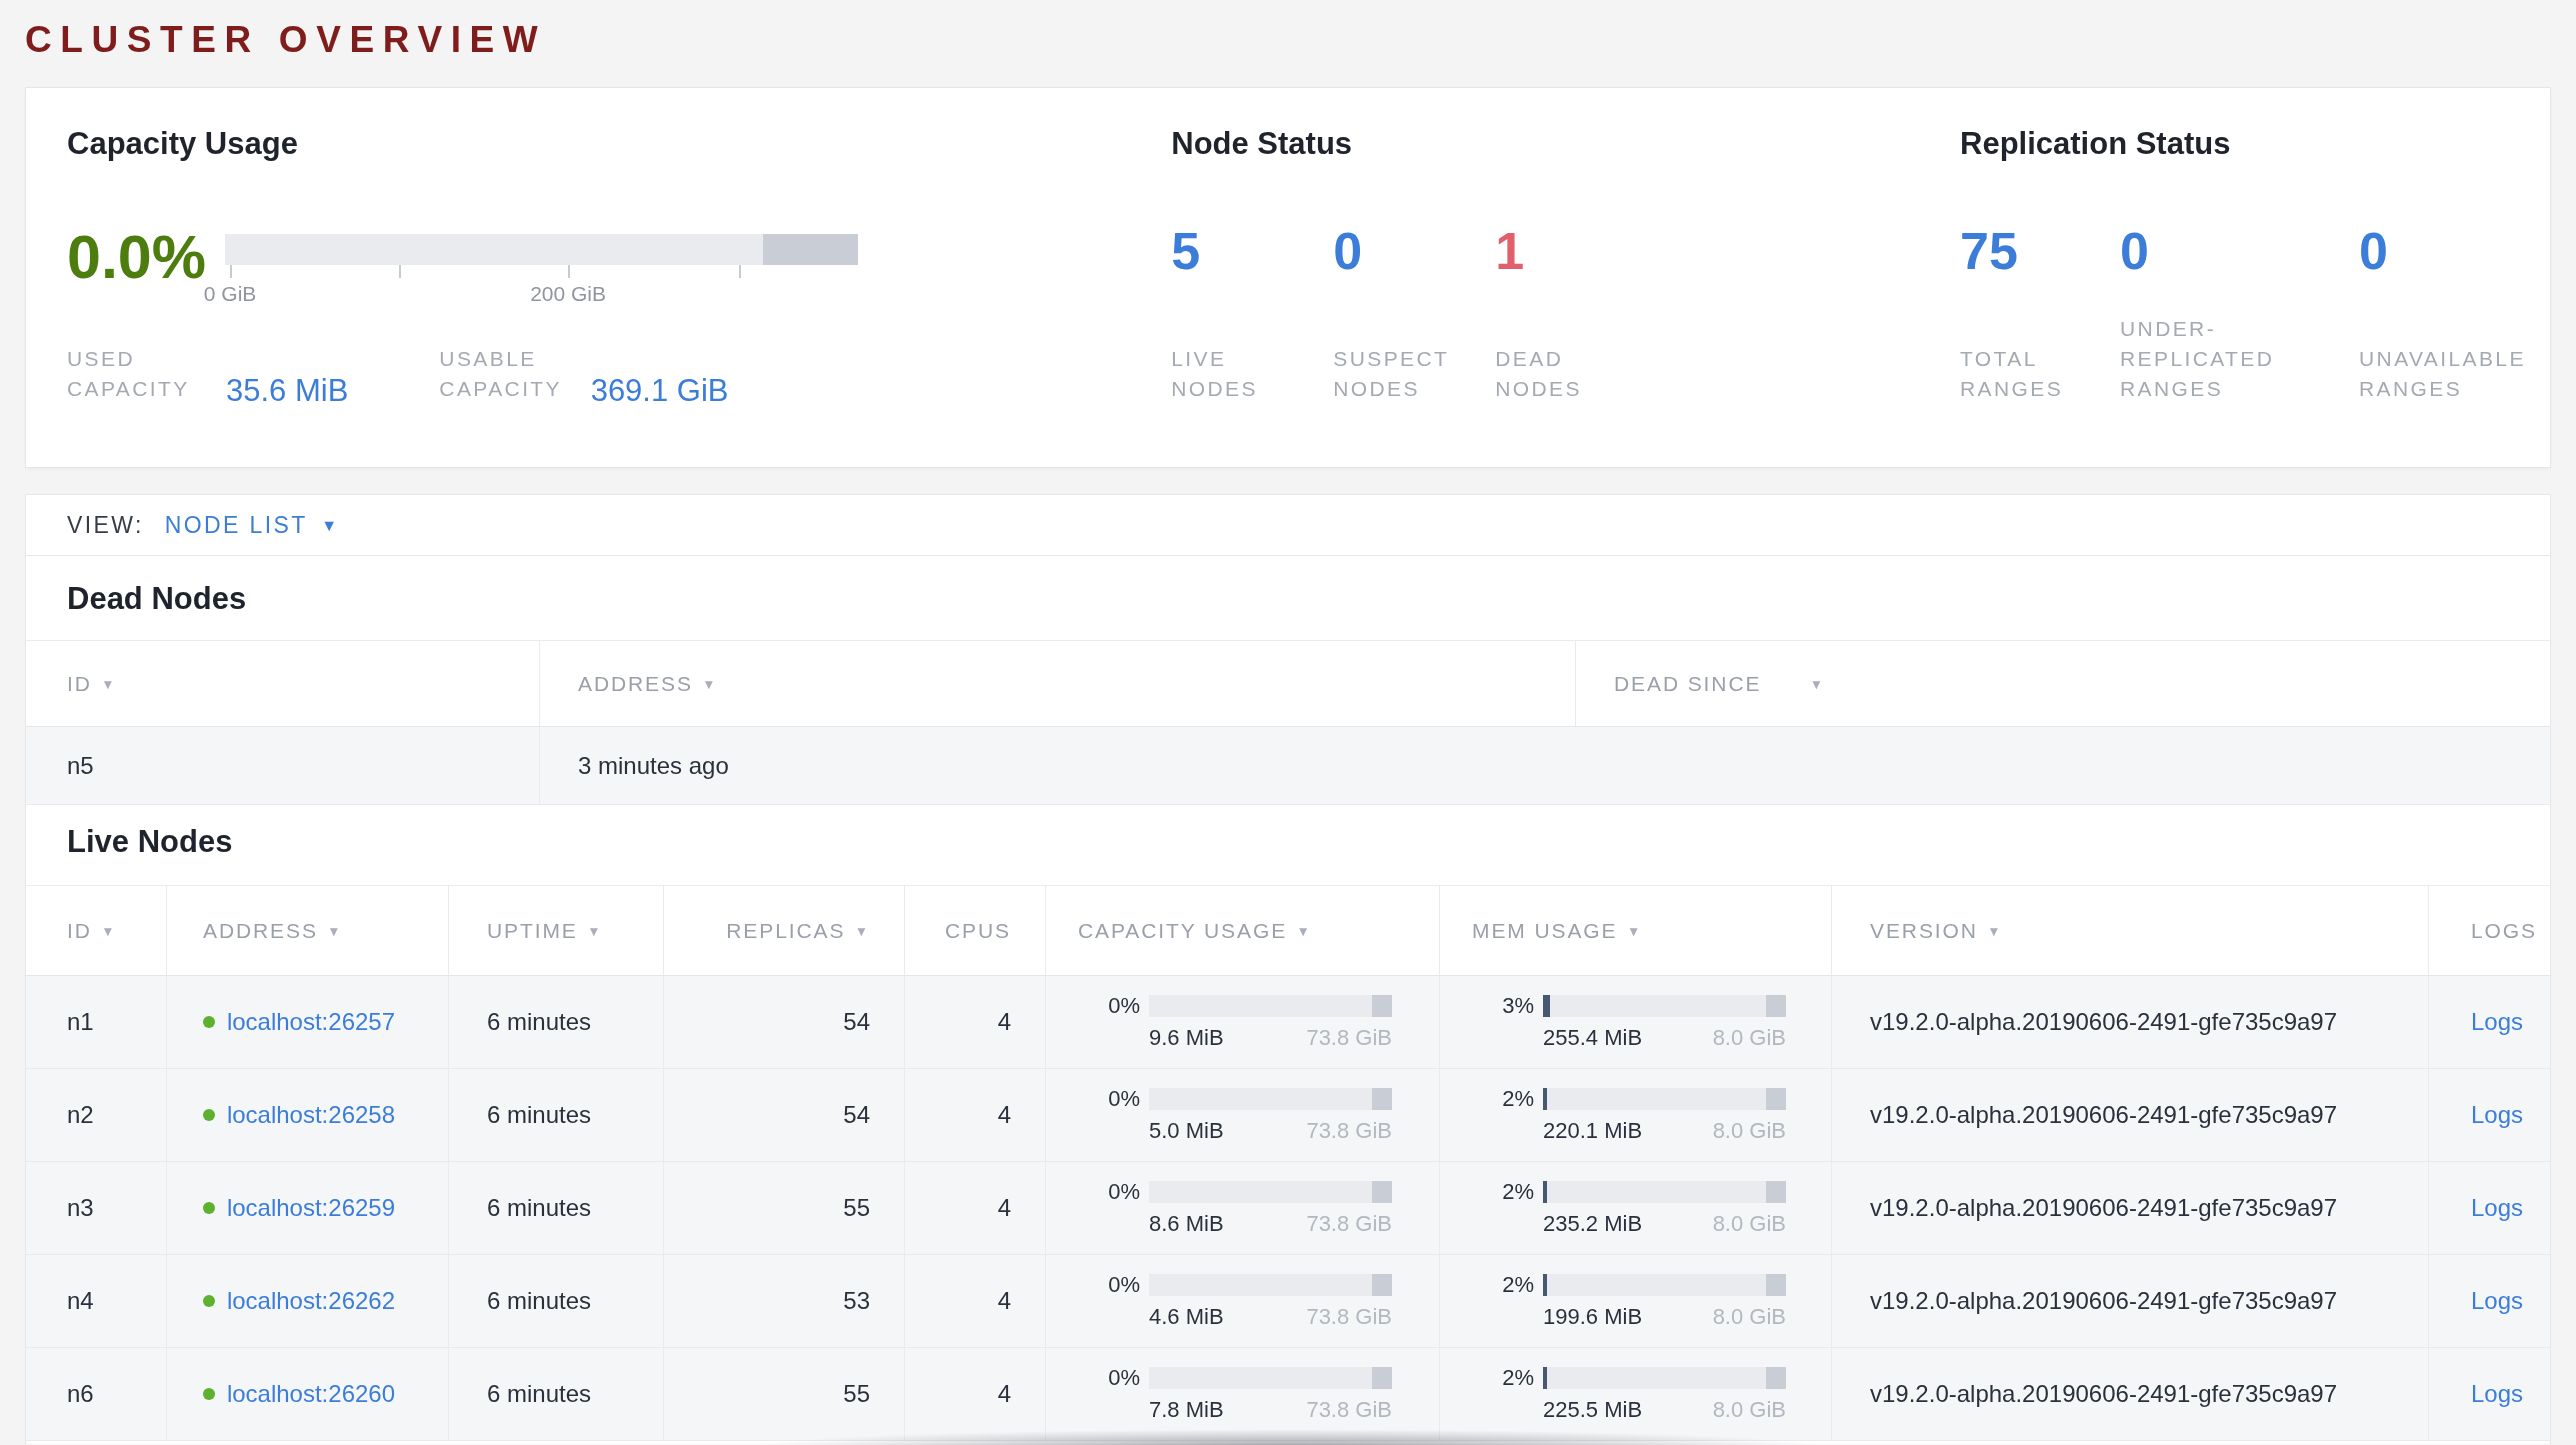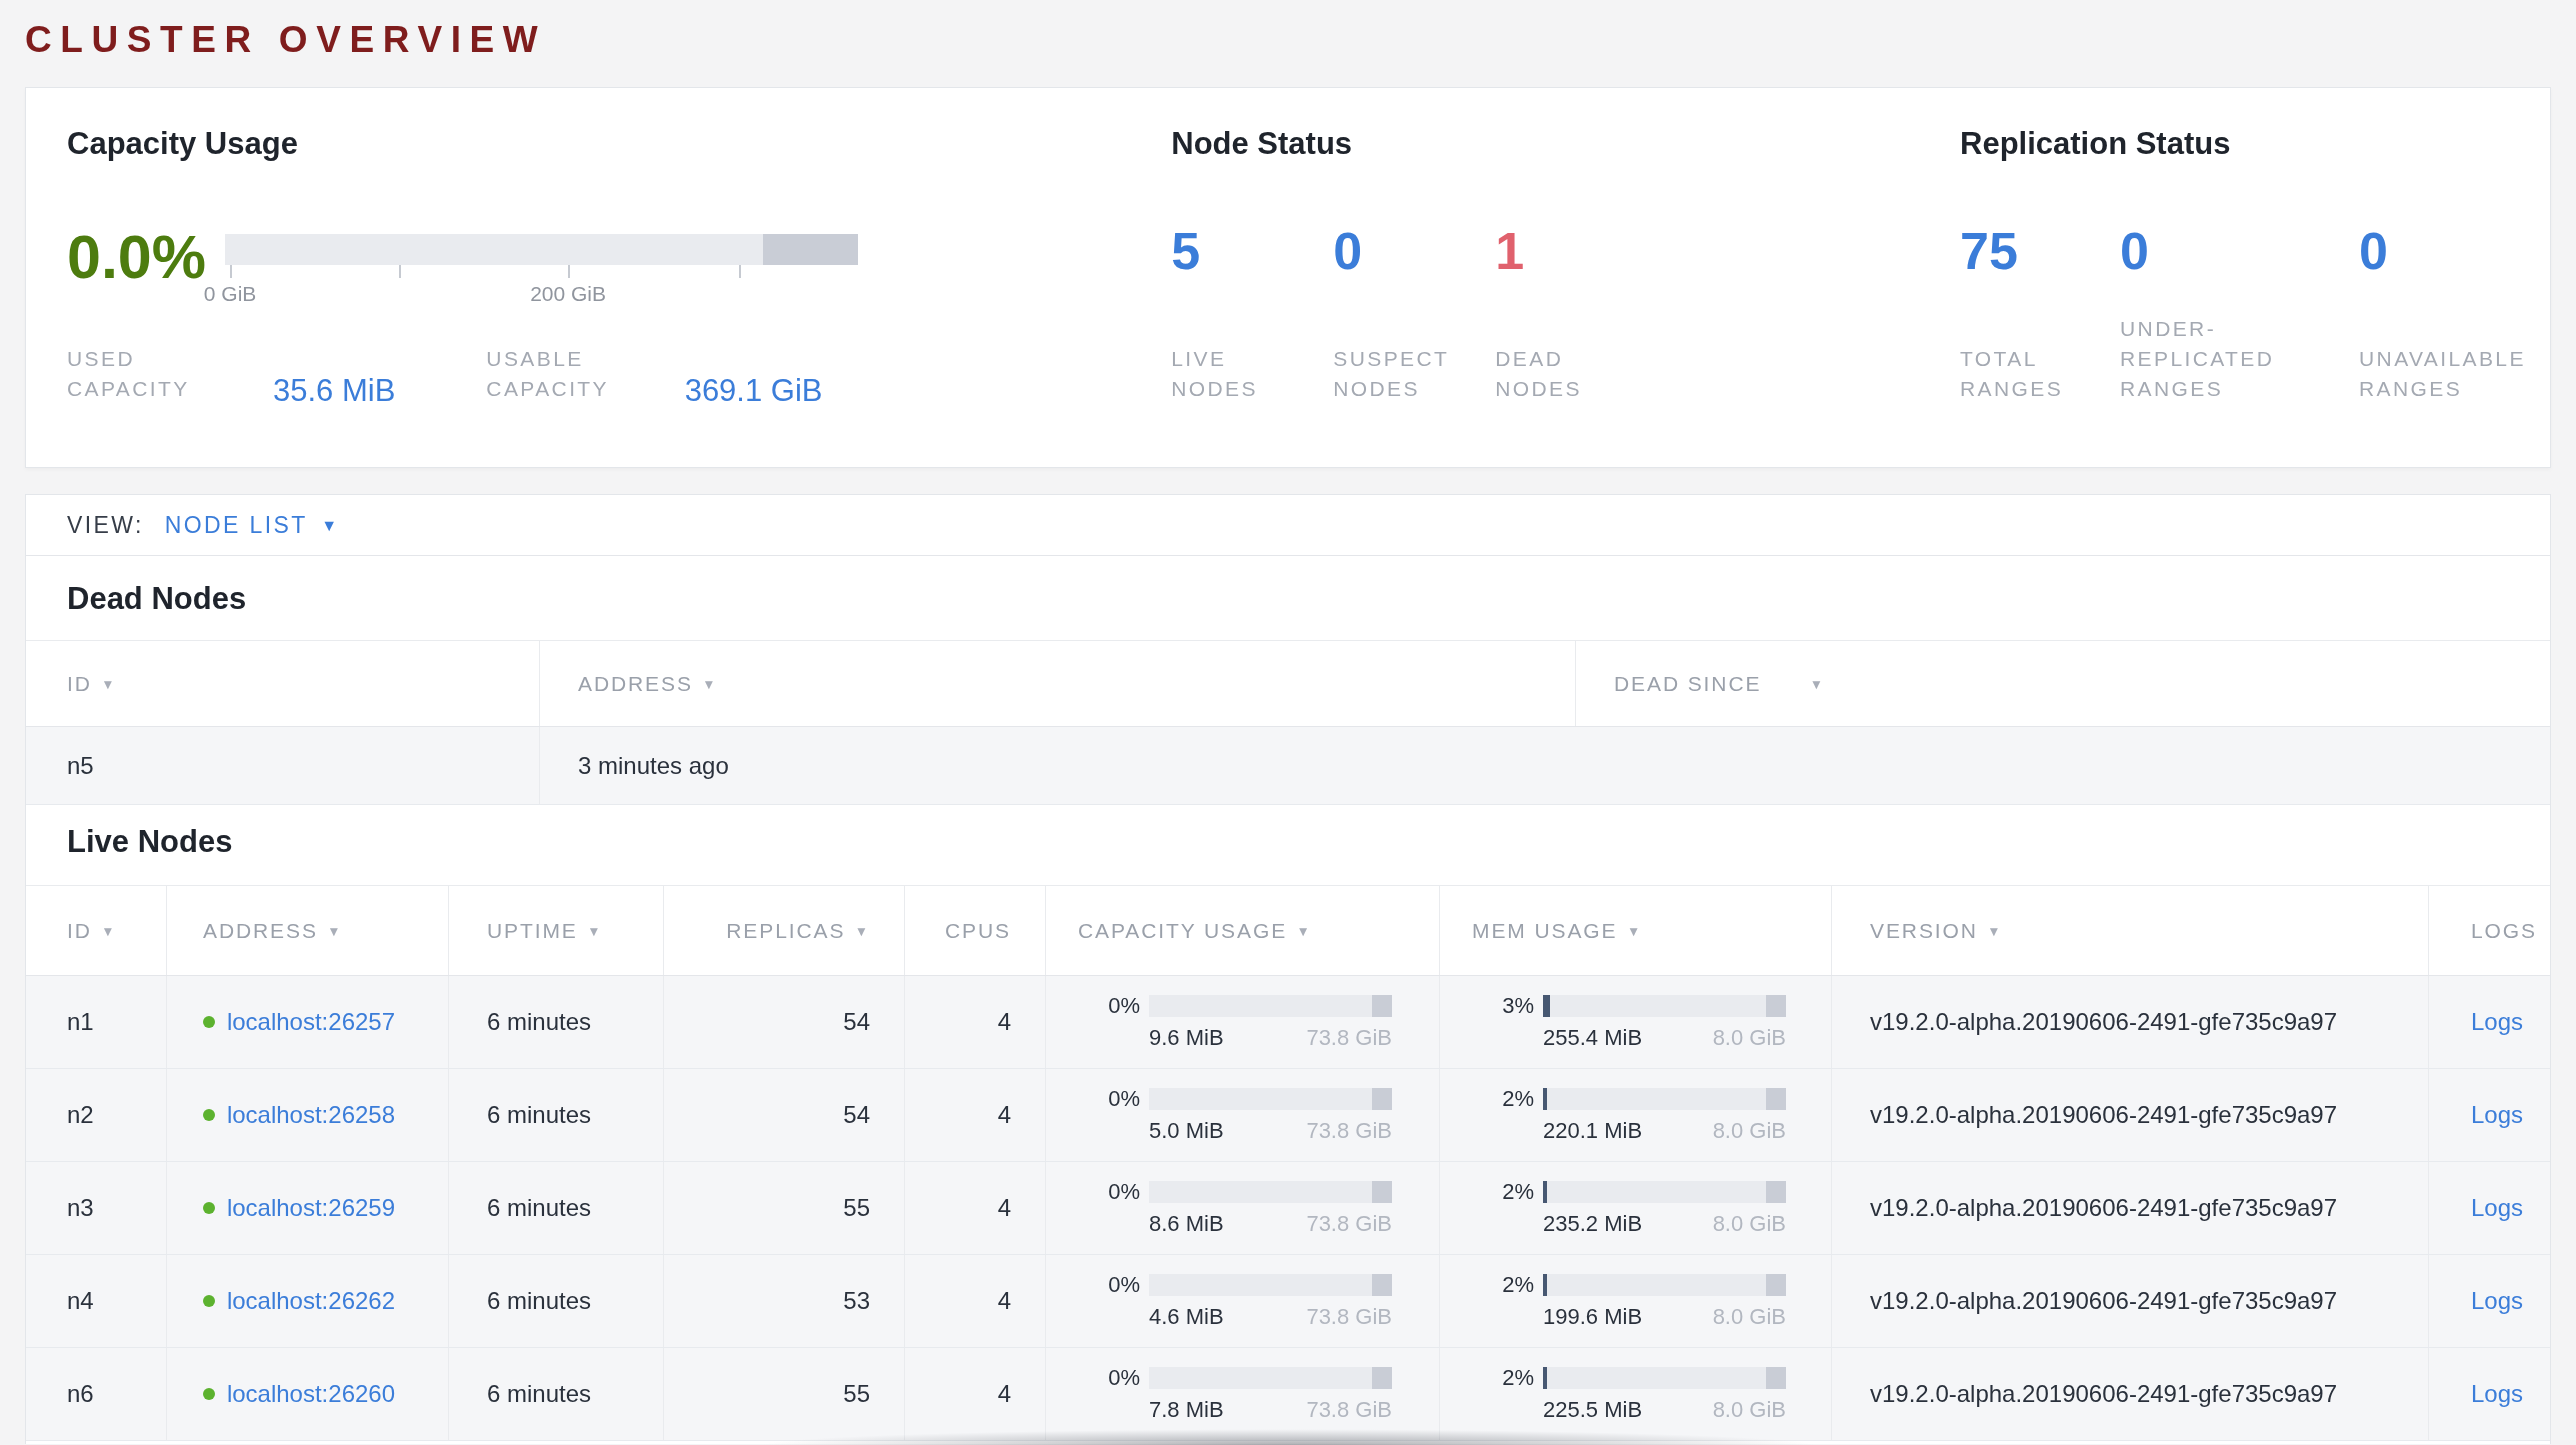--- a/index.html
+++ b/index.html
@@ -50,21 +50,21 @@
 
   .cap-stats { margin-top:auto; display:flex; align-items:flex-end; }
   .stat-label {
     font-size:21px; letter-spacing:2.4px; line-height:30px;
     color:#a4a9b2; text-transform:uppercase;
   }
   .cap-stat { display:flex; align-items:flex-end; }
   .cap-stat .stat-label { width:143px; margin-right:16px; }
   .cap-stat.first { margin-right:91px; }
   .cap-stat.second .stat-label { width:136px; margin-right:15.3px; }
-  .stat-value-sm { font-size:31px; line-height:32px; font-weight:500; color:#3b7dd9; margin-bottom:-2.9px; white-space:nowrap;margin-left:47px; }
+  .stat-value-sm { font-size:31px; line-height:32px; font-weight:500; color:#3b7dd9; margin-bottom:-2.9px; white-space:nowrap; }
 
   .stat-row { display:flex; margin-top:63px; flex:1; }
   .stat { display:flex; flex-direction:column; width:162px; }
   .col-nodes .stat:nth-child(3) { width:143px; }
   .col-repl .stat:nth-child(1) { width:160px; }
   .col-repl .stat:nth-child(2) { width:239px; }
   .col-repl .stat:nth-child(3) { width:191px; }
   .stat .stat-label { margin-top:auto; padding-right:27px; }
   .stat-num { font-size:52px; line-height:52px; font-weight:600; color:#3b7dd9; }
   .stat-num.danger { color:#e0616d; }

